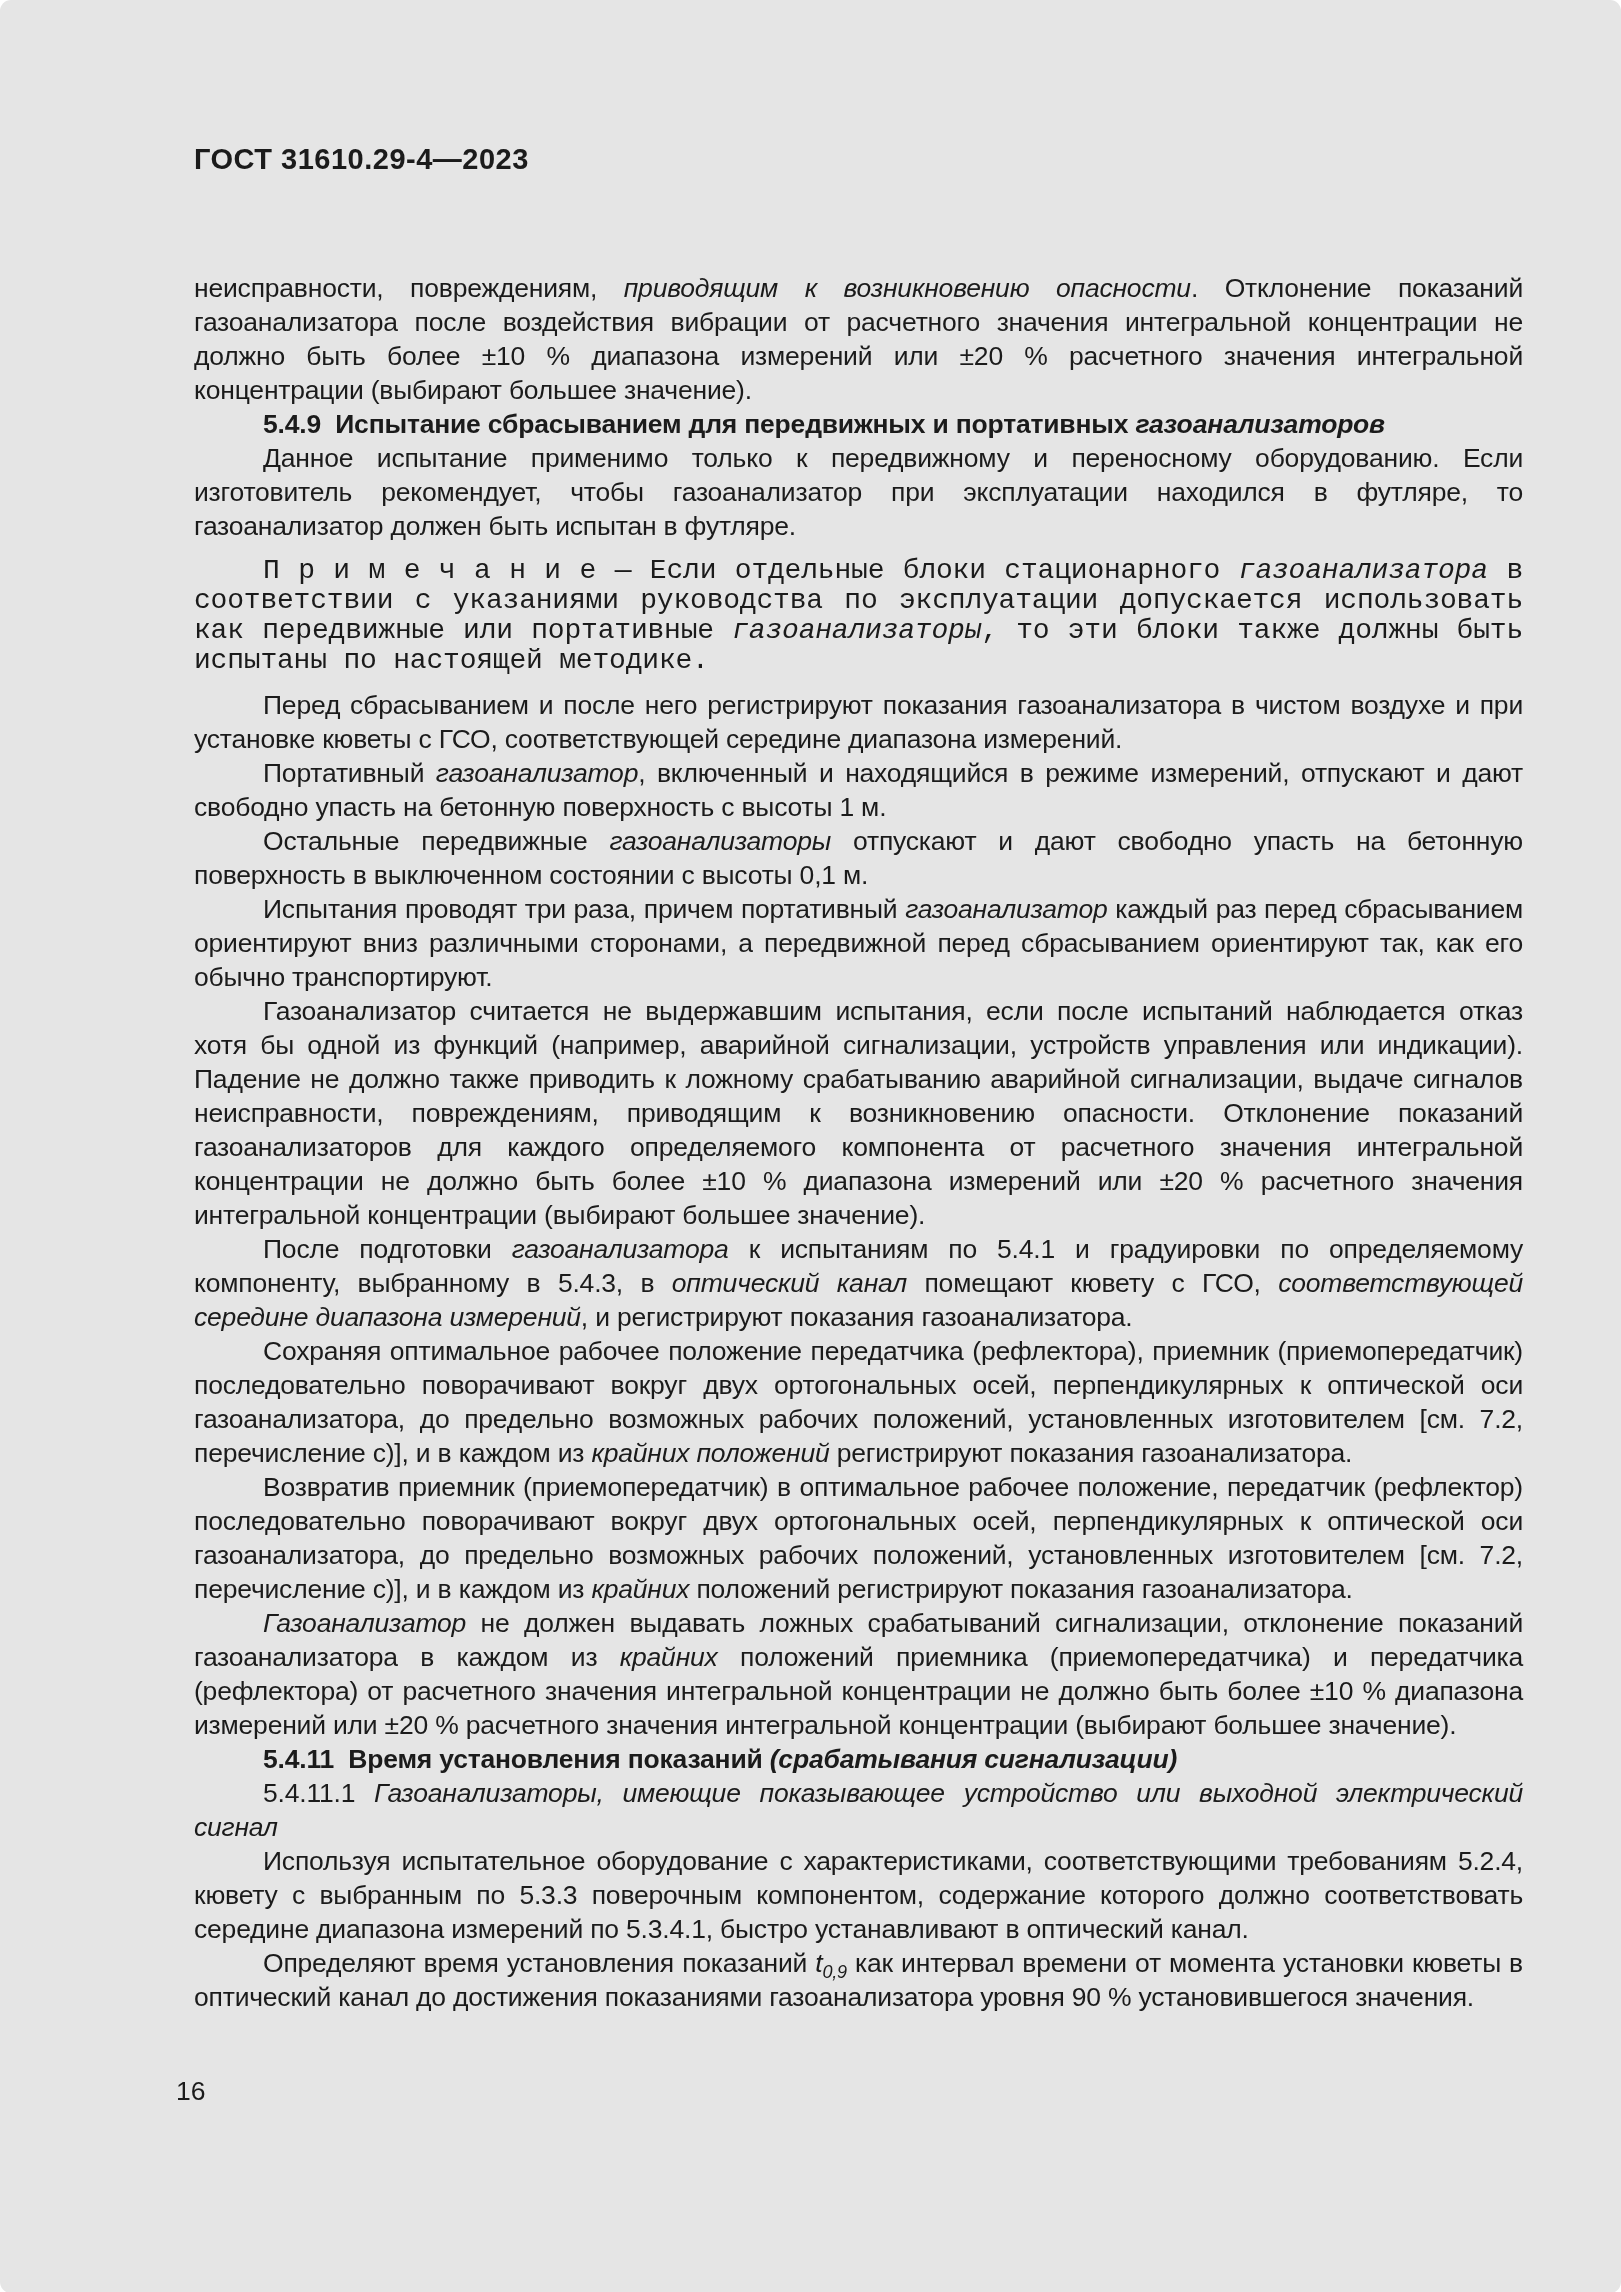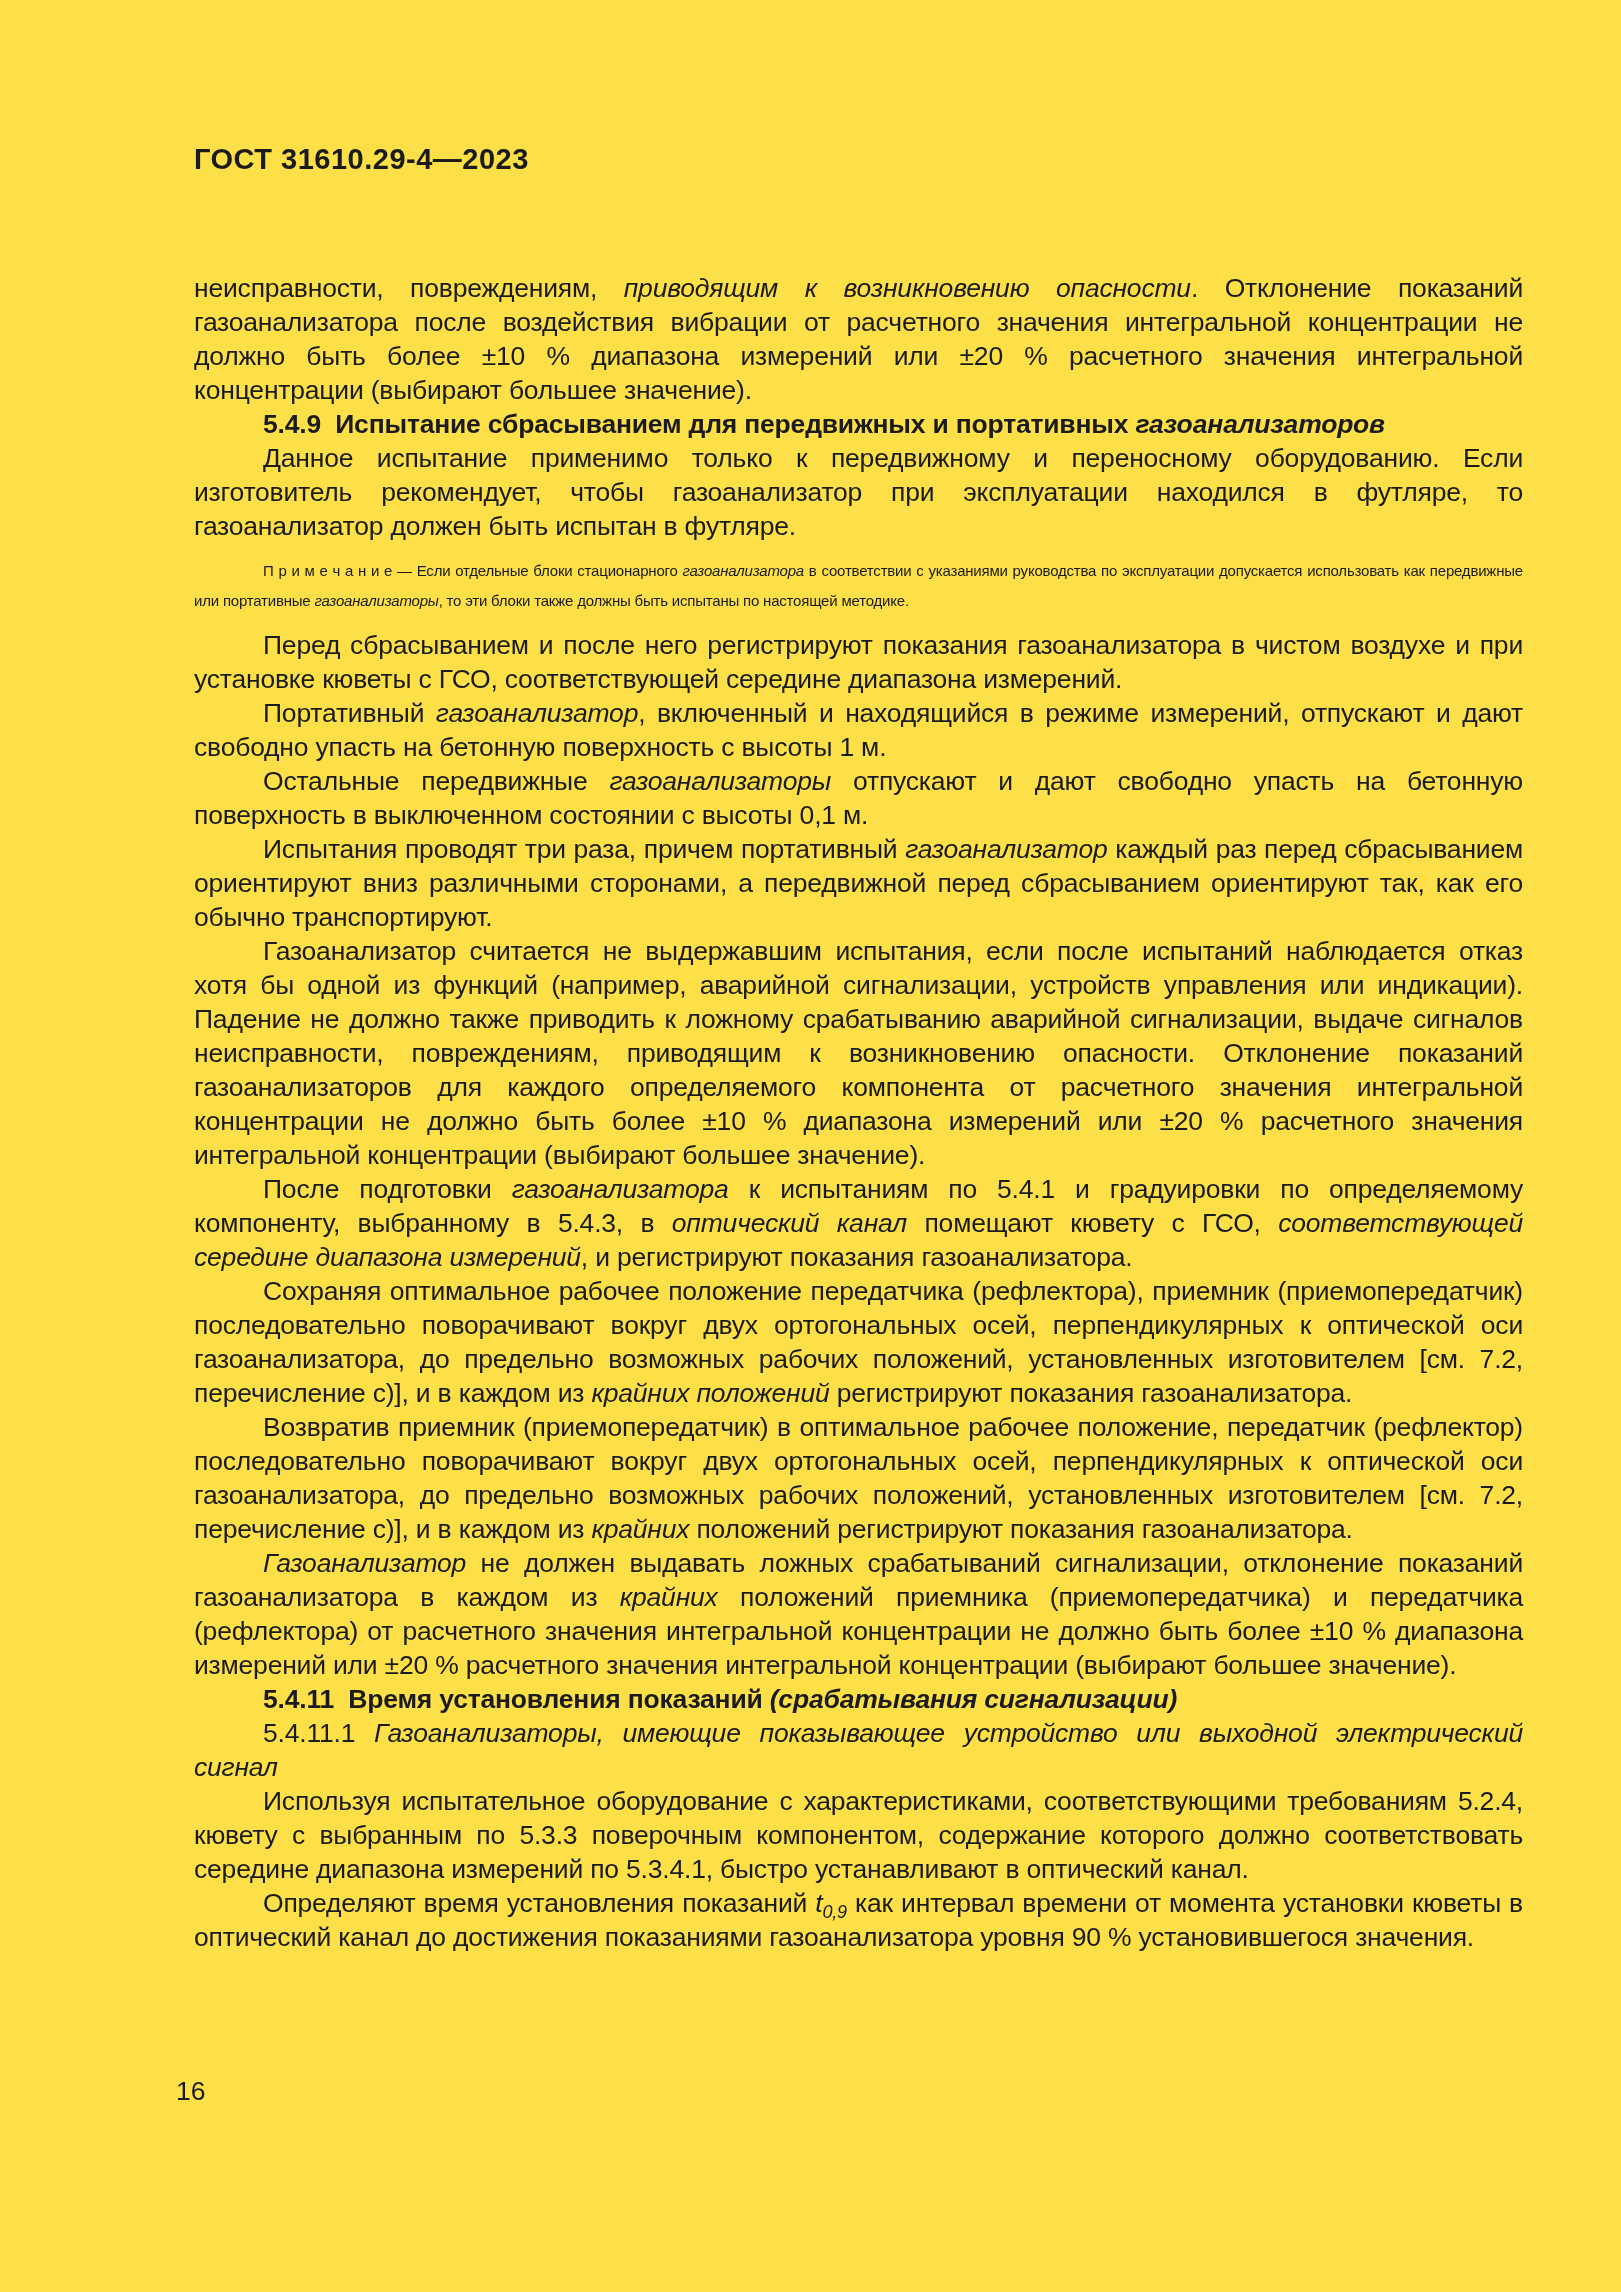--- a/index.html
+++ b/index.html
@@ -11,21 +11,22 @@
     width: 1621px;
     height: 2293px;
     position: relative;
     overflow: hidden;
     font-family: "Liberation Sans", sans-serif;
     color: #1b1b1b;
   }
   .page {
     position: absolute;
     inset: 0;
-    background: #fde047;
+    background: #e5e5e5;
+    border-radius: 11px;
   }
   .gost-header {
     position: absolute;
     left: 194px;
     top: 143px;
     font-size: 29px;
     font-weight: bold;
     letter-spacing: 0.5px;
     white-space: nowrap;
   }
@@ -49,23 +50,24 @@
     line-height: 34px;
     font-weight: normal;
   }
   .doc-body h3 {
     font-weight: bold;
   }
   .doc-body p.no-indent {
     text-indent: 0;
   }
   .doc-body p.note {
-    font-size: 15px;
+    font-size: 28px;
     line-height: 30px;
     margin: 12.7px 0 12.7px 0;
+    font-family: Liberation Mono, monospace;
   }
   .doc-body sub {
     font-size: 0.68em;
     line-height: 0;
   }
   .page-number {
     position: absolute;
     left: 176px;
     top: 2076px;
     font-size: 26.5px;

